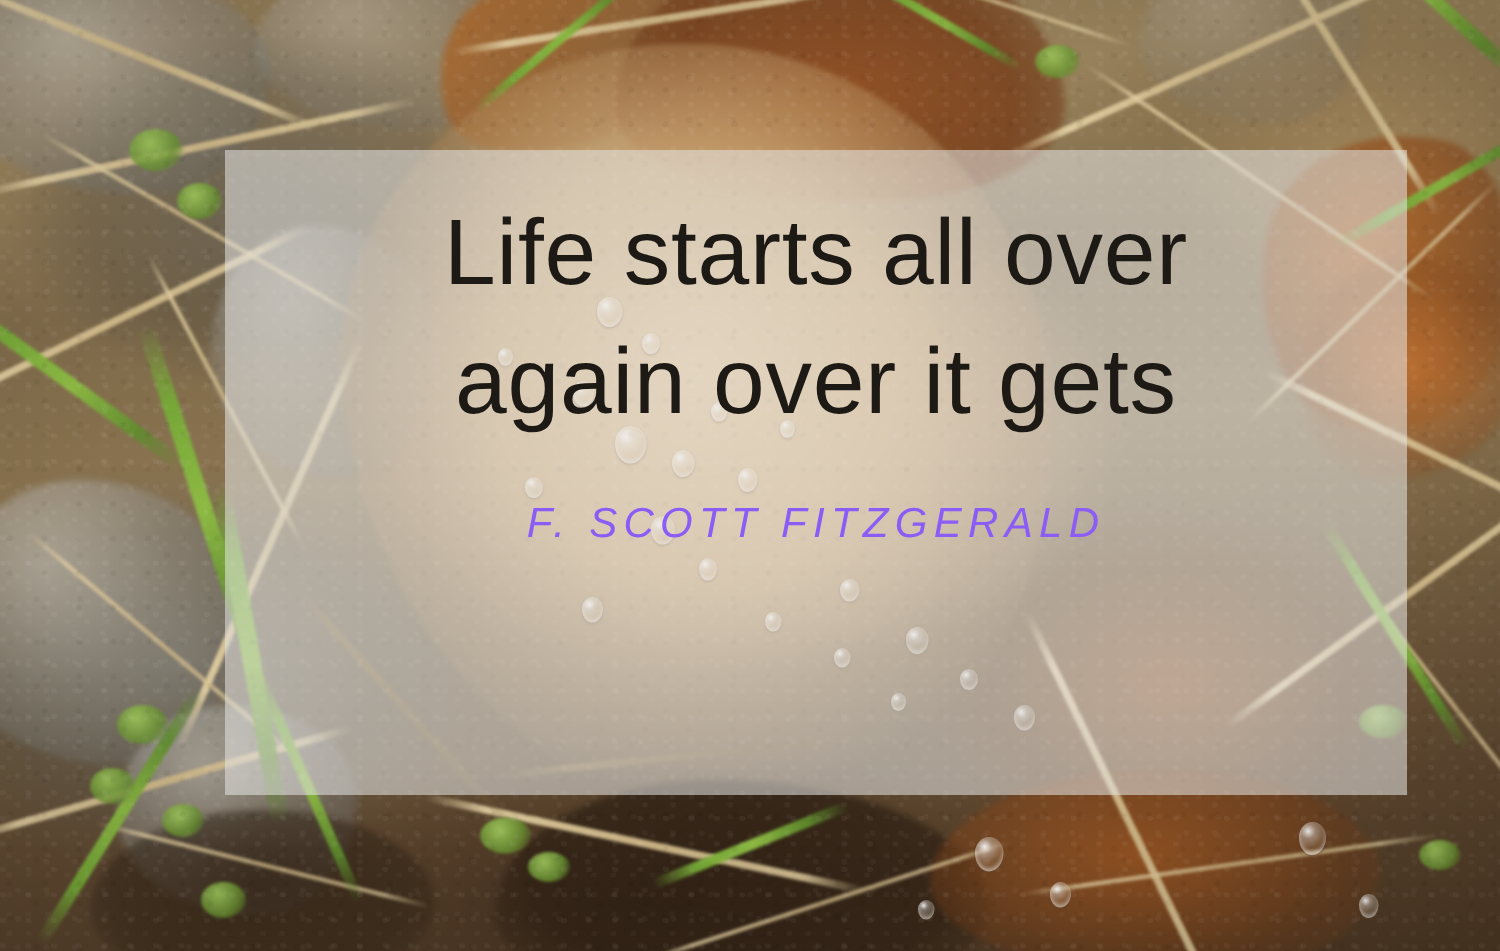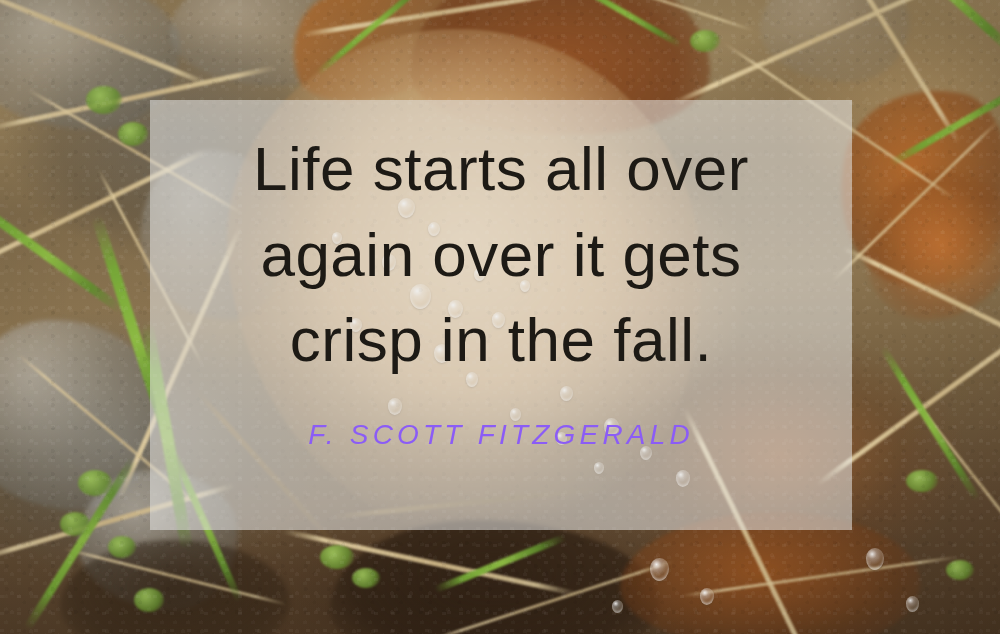--- a/index.html
+++ b/index.html
@@ -167,21 +167,21 @@
   .vignette {
     position:absolute; inset:0;
     background:radial-gradient(ellipse 85% 80% at 50% 48%, rgba(0,0,0,0) 50%, rgba(0,0,0,0.18) 100%);
     pointer-events:none;
   }
 
   
   #quote-overlay {
     position:absolute;
     left:150px; top:100px;
-    width:702px; height:430px;
+    width:788px; height:430px;
     background:rgba(228,228,226,0.56);
     display:flex;
     flex-direction:column;
     align-items:center;
     justify-content:flex-start;
   }
 
   #quote-lines {
     width:100%;
     margin-top:26px;
@@ -310,19 +310,18 @@
 
     <div class="grain"></div>
     <div class="vignette"></div>
   </div>
 
   <div id="quote-overlay">
 
     <div id="quote-lines">
       <span class="qline">Life starts all over</span>
       <span class="qline">again over it gets</span>
-      <span class="qline">crisp in the fall.</span>
     </div>
 
     <div id="attribution">F. SCOTT FITZGERALD</div>
   </div>
 
 </div>
 
 </body></html>

